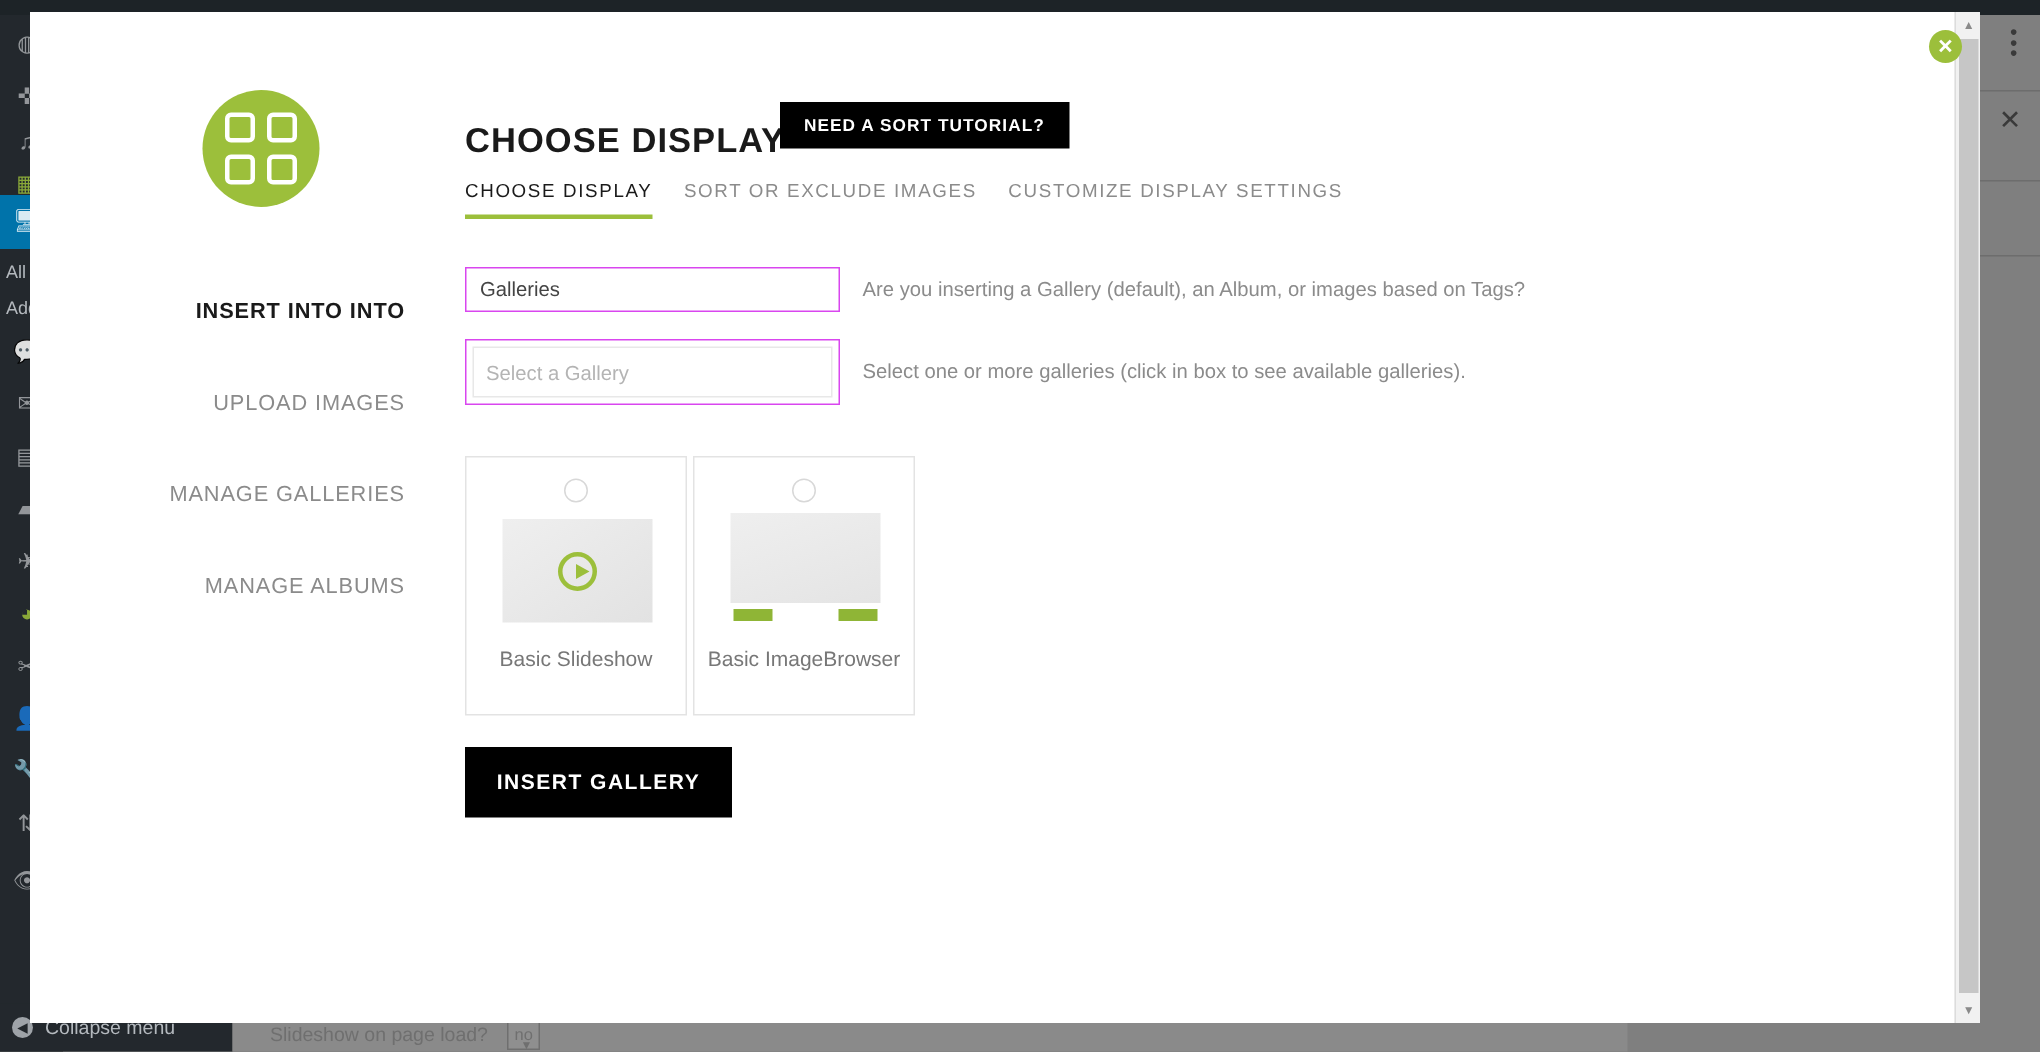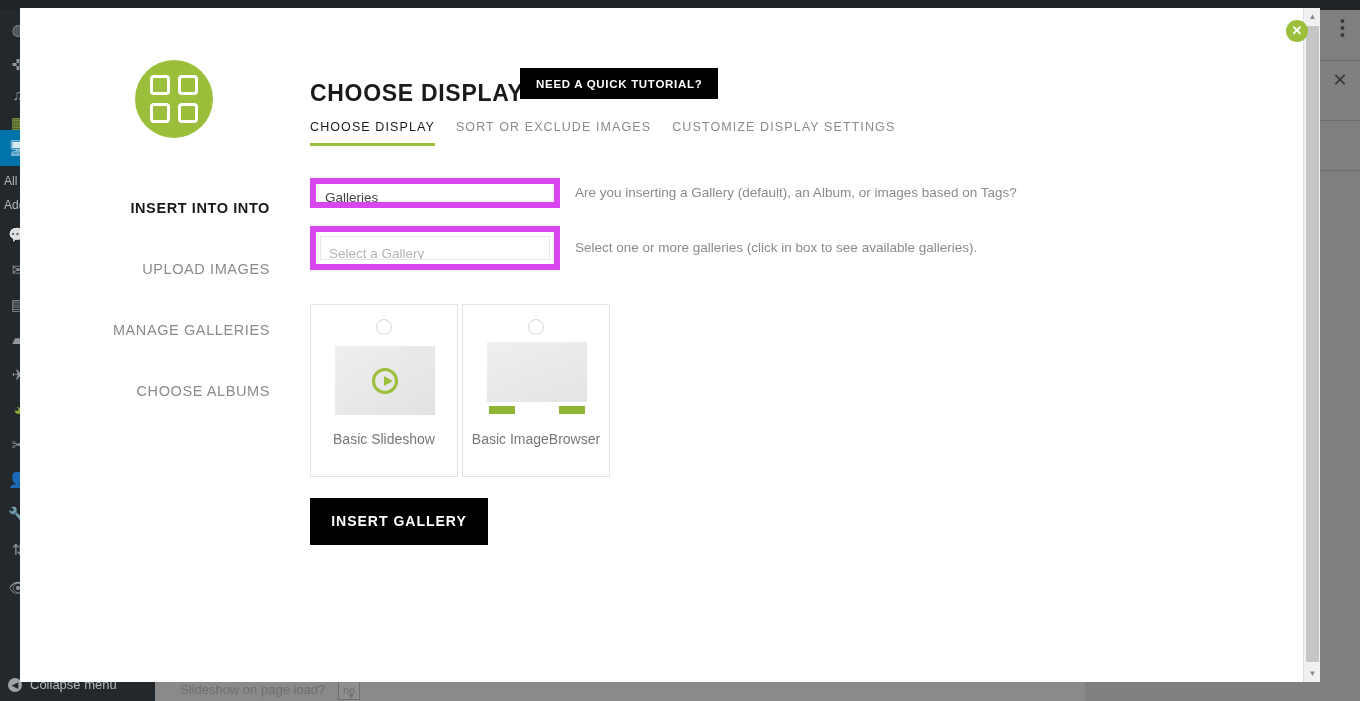--- a/index.html
+++ b/index.html
@@ -143,21 +143,21 @@
   }
   .tab.active { color: #1a1a1a; border-bottom-color: #9cbf3b; }
 
   
   .form-row { position: absolute; left: 290px; }
   #row-type { top: 170px; }
   #row-gallery { top: 218px; }
   .fld-outer {
     position: absolute; left: 0; top: 0;
     width: 250px; height: 30px;
-    border: 6px solid #d946ef; background: #ffffff;
+    border: 1px solid #d946ef; background: #ffffff;
     font-size: 13.5px; color: #444444;
     line-height: 28px; padding-left: 9px;
     overflow: hidden; white-space: nowrap; cursor: pointer;
   }
   .fld-outer.tall { height: 44px; padding: 4px; line-height: normal; }
   .fld-inner {
     width: 100%; height: 100%;
     border: 1px solid #e8e8e8; background: #ffffff;
     font-size: 13.5px; color: #b4b4b4;
     line-height: 33px; padding-left: 8px;
@@ -308,25 +308,25 @@
     <span class="sq a"></span>
     <span class="sq b"></span>
     <span class="sq c"></span>
     <span class="sq d"></span>
   </div>
 
   <div id="side-nav">
     <div class="side-item active">INSERT INTO INTO</div>
     <div class="side-item">UPLOAD IMAGES</div>
     <div class="side-item">MANAGE GALLERIES</div>
-    <div class="side-item">CHOOSE ALBUMS</div>
+    <div class="side-item">MANAGE ALBUMS</div>
   </div>
 
   <div id="page-title">CHOOSE DISPLAY</div>
-  <div id="tutorial-button">NEED A QUICK TUTORIAL?</div>
+  <div id="tutorial-button">NEED A SORT TUTORIAL?</div>
 
   <div id="tabs">
     <div class="tab active">CHOOSE DISPLAY</div>
     <div class="tab">SORT OR EXCLUDE IMAGES</div>
     <div class="tab">CUSTOMIZE DISPLAY SETTINGS</div>
   </div>
 
   <div class="form-row" id="row-type">
     <div class="fld-outer">Galleries</div>
     <div class="fld-help">Are you inserting a Gallery (default), an Album, or images based on Tags?</div>

